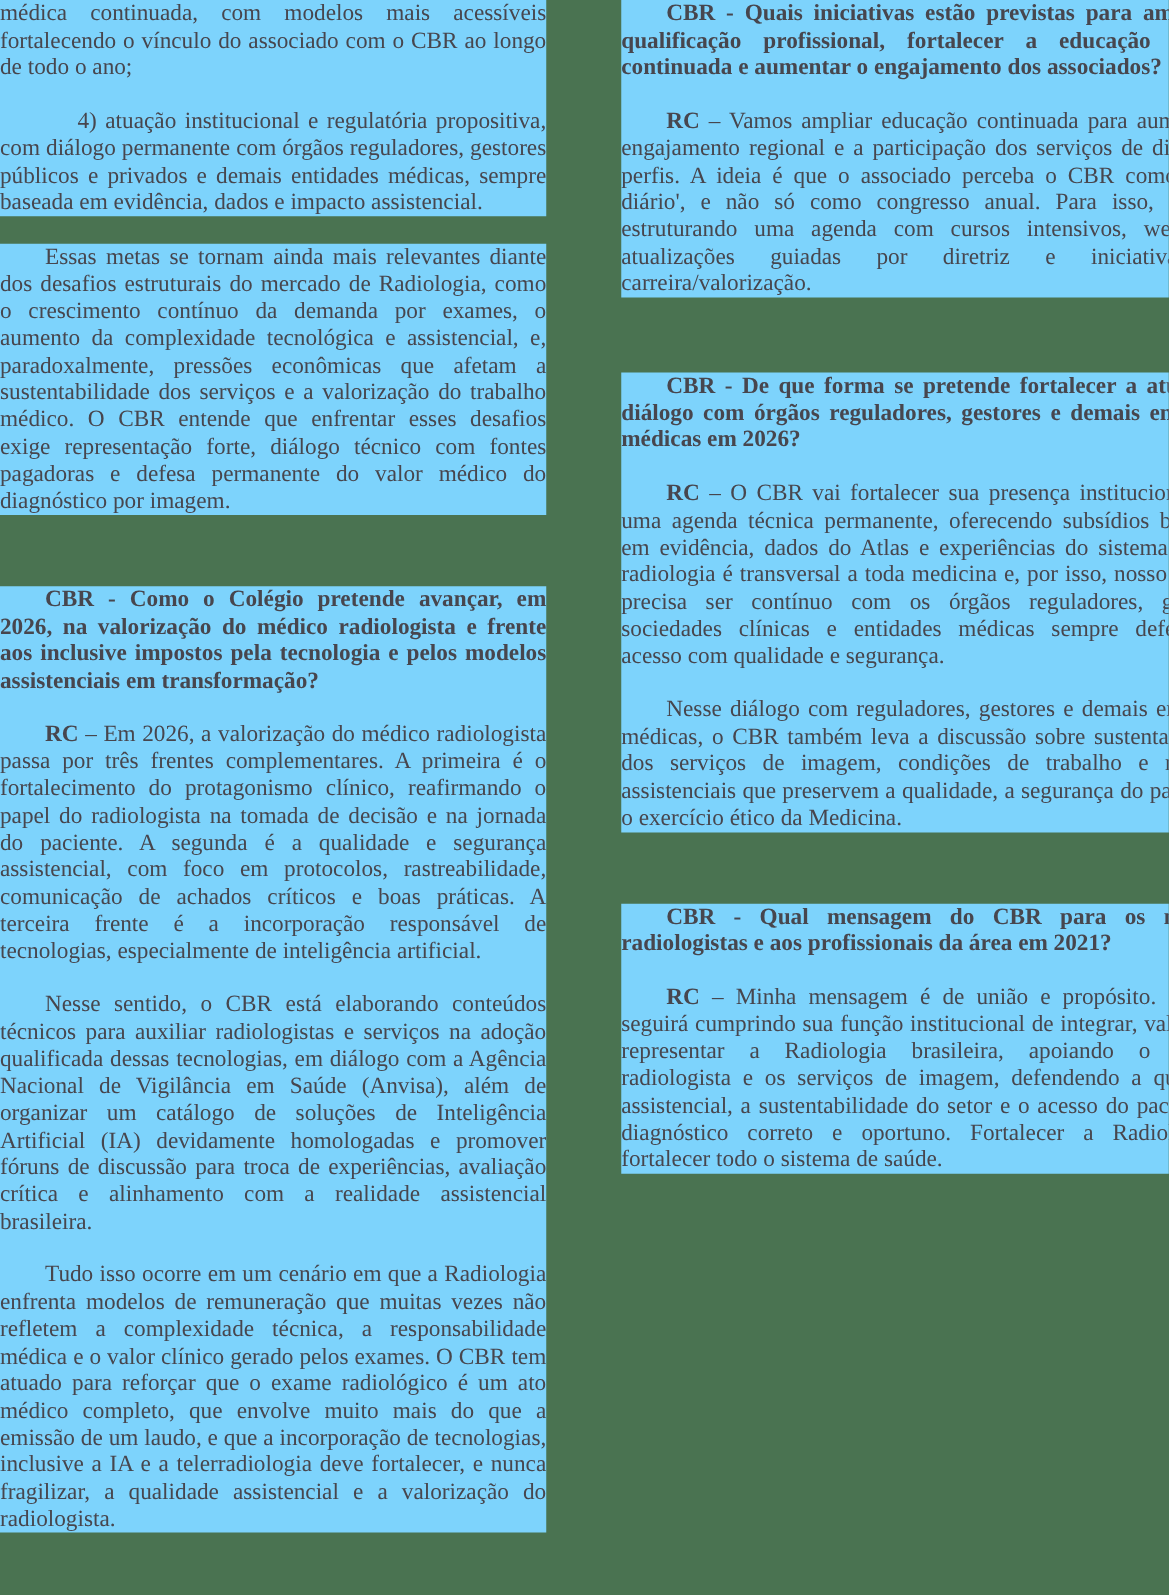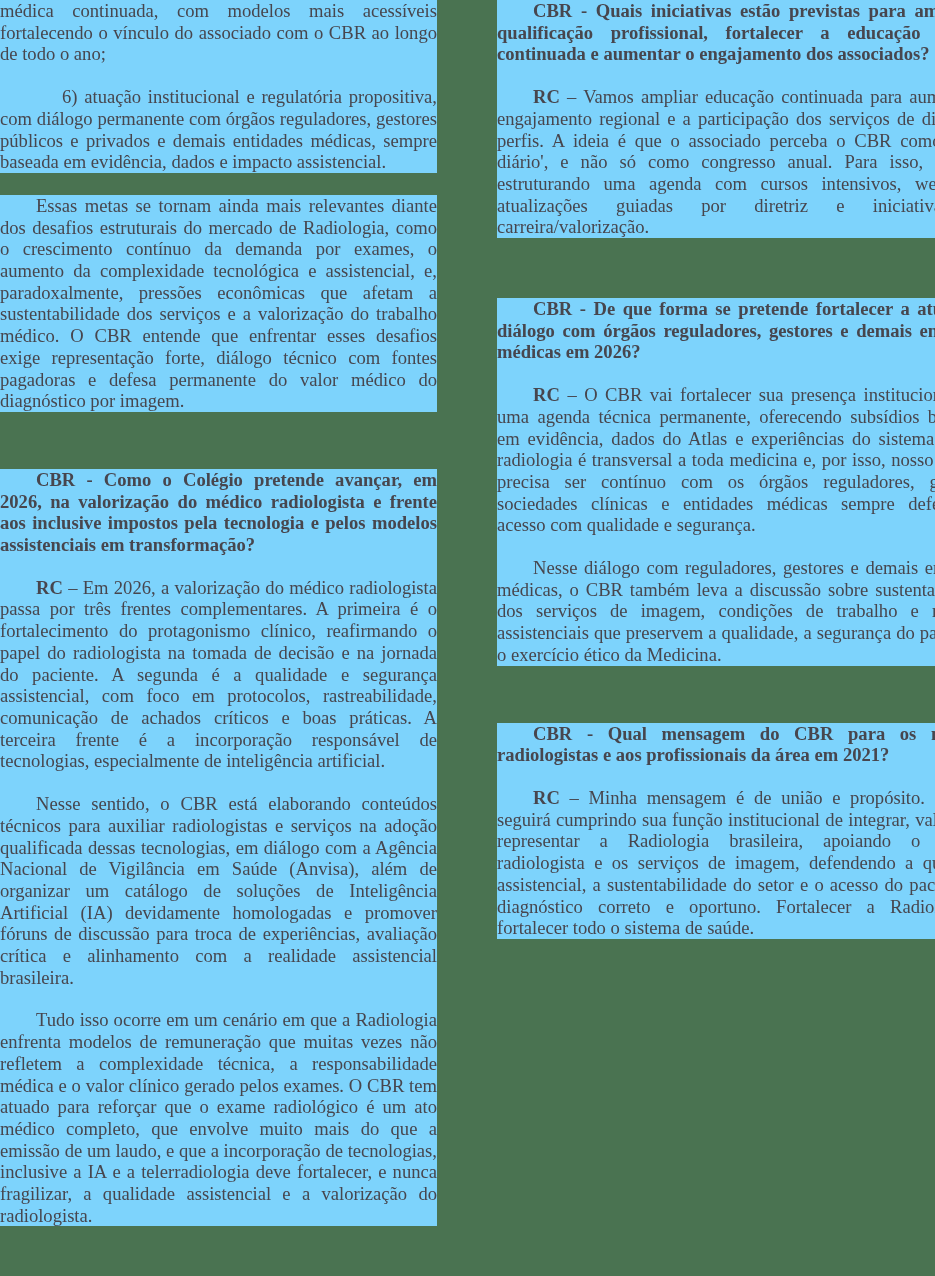--- a/index.html
+++ b/index.html
@@ -32,21 +32,21 @@
   .gap-lg{height:60px;}
 </style>
 </head>
 <body>
 
 <div class="page">
 
   <div class="col col-left">
     <div class="block">
       <p class="para no-indent">médica continuada, com modelos mais acessíveis fortalecendo o vínculo do associado com o CBR ao longo de todo o ano;</p>
-      <p class="para big-indent">6) atuação institucional e regulatória propositiva, com diálogo permanente com órgãos reguladores, gestores públicos e privados e demais entidades médicas, sempre baseada em evidência, dados e impacto assistencial.</p>
+      <p class="para big-indent">4) atuação institucional e regulatória propositiva, com diálogo permanente com órgãos reguladores, gestores públicos e privados e demais entidades médicas, sempre baseada em evidência, dados e impacto assistencial.</p>
     </div>
     <div class="gap-sm"></div>
     <div class="block">
       <p class="para">Essas metas se tornam ainda mais relevantes diante dos desafios estruturais do mercado de Radiologia, como o crescimento contínuo da demanda por exames, o aumento da complexidade tecnológica e assistencial, e, paradoxalmente, pressões econômicas que afetam a sustentabilidade dos serviços e a valorização do trabalho médico. O CBR entende que enfrentar esses desafios exige representação forte, diálogo técnico com fontes pagadoras e defesa permanente do valor médico do diagnóstico por imagem.</p>
     </div>
     <div class="gap-md"></div>
     <div class="block">
       <p class="para question">CBR - Como o Colégio pretende avançar, em 2026, na valorização do médico radiologista e frente aos inclusive impostos pela tecnologia e pelos modelos assistenciais em transformação?</p>
       <p class="para"><span class="speaker">RC</span> <span>– Em 2026, a valorização do médico radiologista passa por três frentes complementares. A primeira é o fortalecimento do protagonismo clínico, reafirmando o papel do radiologista na tomada de decisão e na jornada do paciente. A segunda é a qualidade e segurança assistencial, com foco em protocolos, rastreabilidade, comunicação de achados críticos e boas práticas. A terceira frente é a incorporação responsável de tecnologias, especialmente de inteligência artificial.</span></p>
       <p class="para">Nesse sentido, o CBR está elaborando conteúdos técnicos para auxiliar radiologistas e serviços na adoção qualificada dessas tecnologias, em diálogo com a Agência Nacional de Vigilância em Saúde (Anvisa), além de organizar um catálogo de soluções de Inteligência Artificial (IA) devidamente homologadas e promover fóruns de discussão para troca de experiências, avaliação crítica e alinhamento com a realidade assistencial brasileira.</p>

